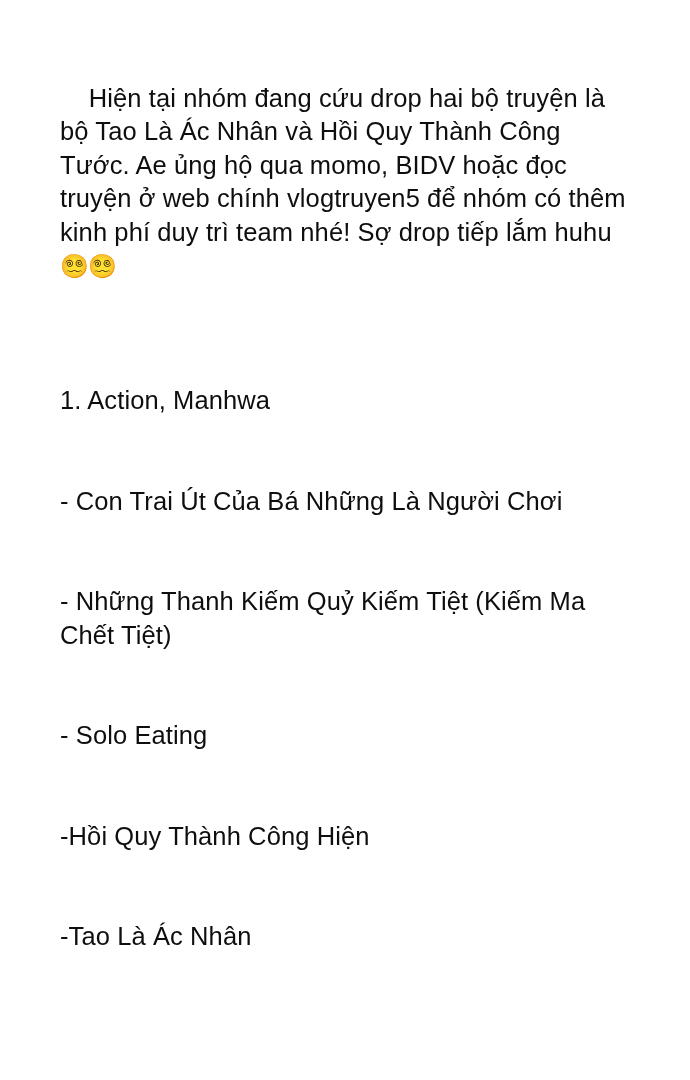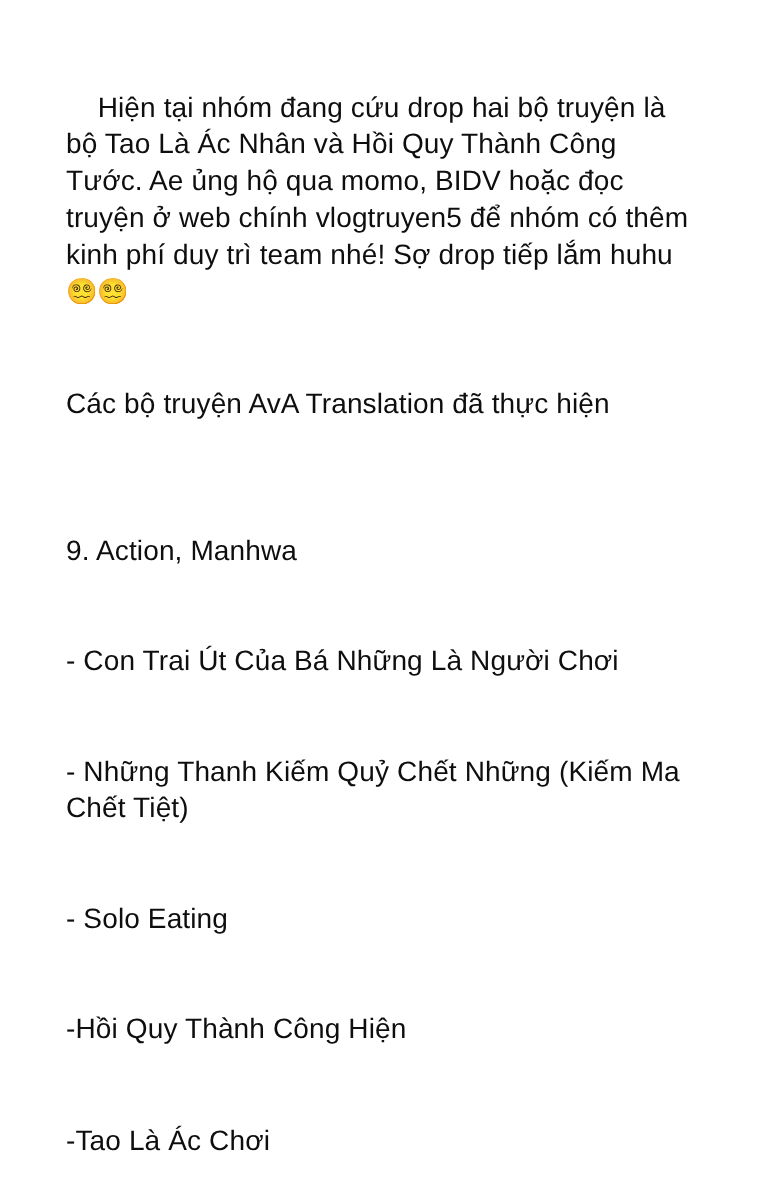--- a/index.html
+++ b/index.html
@@ -38,28 +38,27 @@
     font-size: 23px;
   }
 </style>
 </head>
 <body>
 
 <div class="page">
   <div class="block">
     <span class="para">Hiện tại nhóm đang cứu drop hai bộ truyện là bộ Tao Là Ác Nhân và Hồi Quy Thành Công Tước. Ae ủng hộ qua momo, BIDV hoặc đọc truyện ở web chính vlogtruyen5 để nhóm có thêm kinh phí duy trì team nhé! Sợ drop tiếp lắm huhu </span><span class="emoji">😵‍💫😵‍💫</span>
 
-    <div class="para">Các bộ truyện AvA Translation đã thực hiện</div>
 
-    <div class="para">9. Action, Manhwa</div>
+    <div class="para">1. Action, Manhwa</div>
     <div class="para">- Con Trai Út Của Bá Những Là Người Chơi</div>
-    <div class="para">- Những Thanh Kiếm Quỷ Chết Những (Kiếm Ma Chết Tiệt)</div>
+    <div class="para">- Những Thanh Kiếm Quỷ Kiếm Tiệt (Kiếm Ma Chết Tiệt)</div>
     <div class="para">- Solo Eating</div>
     <div class="para">-Hồi Quy Thành Công Hiện</div>
-    <div class="para">-Tao Là Ác Chơi</div>
+    <div class="para">-Tao Là Ác Nhân</div>
 
     
     
     
     
     
     
     
     
 

